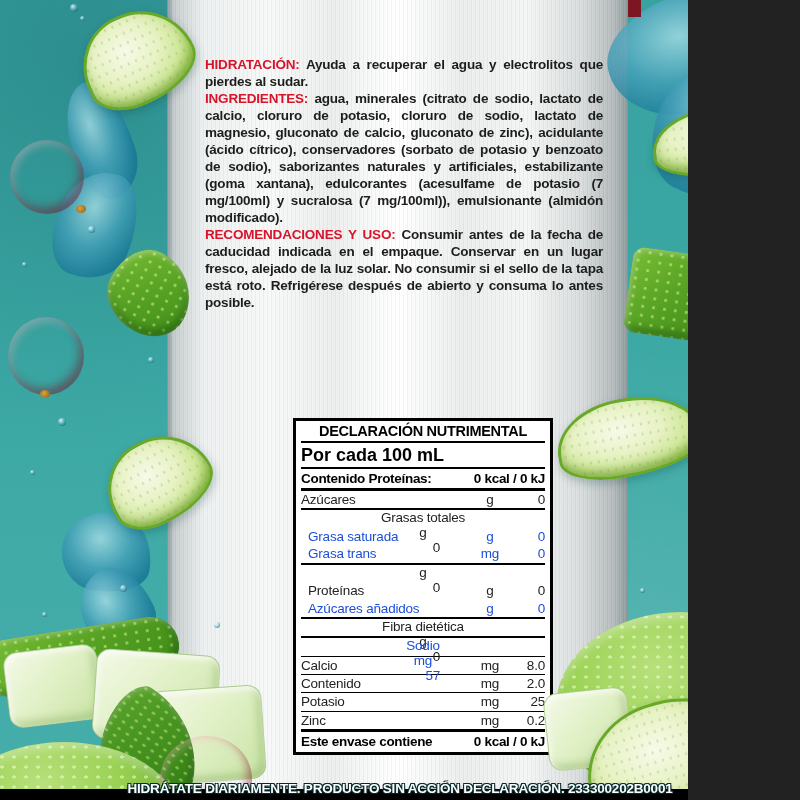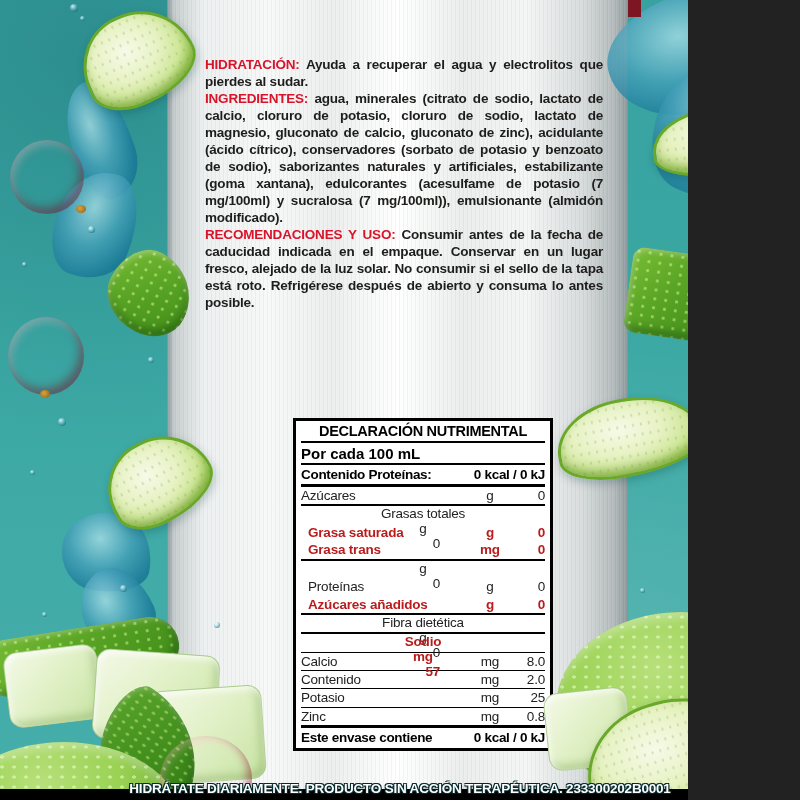--- a/index.html
+++ b/index.html
@@ -17,30 +17,30 @@
   
   .copy{position:absolute;left:205px;top:56px;width:398px;z-index:2;color:#1d1d1b;}
   .copy p{margin:0;text-align:justify;font-size:13.5px;line-height:17px;font-weight:700;letter-spacing:-.2px;}
   .copy p + p{}
   .hd{color:#d8142b;font-weight:800;}
   
   .ntable{position:absolute;left:265px;top:418px;width:260px;z-index:2;background:#fff;
           border:3px solid #000;box-sizing:border-box;padding:0 5px 2px 5px;color:#222;margin-left:28px;}
   .nt-title{font-size:14.5px;font-weight:800;text-align:center;letter-spacing:-.3px;color:#000;
             padding:2px 0 2px 0;border-bottom:2px solid #000;}
-  .nt-serving{font-size:15px;font-weight:800;color:#000;padding:2px 0 1px 0;border-bottom:2px solid #000;}
+  .nt-serving{font-size:18px;font-weight:800;color:#000;padding:2px 0 1px 0;border-bottom:2px solid #000;}
   .nt-energy{display:flex;justify-content:space-between;font-size:13.5px;font-weight:800;color:#000;
              padding:2px 0 2px 0;border-bottom:3px solid #000;letter-spacing:-.3px;}
   .nr{display:flex;align-items:center;font-size:13.5px;height:17.4px;letter-spacing:-.2px;}
   .nr .lbl{flex:1;white-space:nowrap;overflow:visible;}
   .nr .unit{width:42px;text-align:center;}
   .nr .val{width:34px;text-align:right;}
   .nr.b1{border-top:1px solid #000;}
   .nr.b2{border-top:2px solid #000;flex-direction:column;}
-  .nr.bold{font-weight:700;color:#b91c1c;}
+  .nr.bold{font-weight:400;color:#1d4ed8;}
   .nr .ind{padding-left:7px;}
   .cond-t{display:inline-block;transform:scaleX(.8);transform-origin:left center;}
   .nt-footer{display:flex;justify-content:space-between;font-size:13.5px;font-weight:800;color:#000;
              border-top:3px solid #000;padding:2px 0 1px 0;letter-spacing:-.3px;}
   
   .dec{position:absolute;}
   .lychee{border-radius:50%;z-index:3;
     background-image:
       radial-gradient(circle, rgba(255,160,175,.55) 1px, transparent 1.6px),
       radial-gradient(circle, rgba(120,10,35,.5) 1.3px, transparent 1.9px),
@@ -216,21 +216,21 @@
         <span class="val">2.0</span>
       </div>
     <div class="nr b1">
         <span class="lbl">Potasio</span>
         <span class="unit">mg</span>
         <span class="val">25</span>
       </div>
     <div class="nr b1">
         <span class="lbl">Zinc</span>
         <span class="unit">mg</span>
-        <span class="val">0.8</span>
+        <span class="val">0.2</span>
       </div>
     <div class="nt-footer">
       <span>Este envase contiene</span>
       <span>0 kcal / 0 kJ</span>
     </div>
   </div>
 
   <div class="dec aloe-chunk" style="left:-20px;top:628px;width:200px;height:58px;transform:rotate(-9deg);z-index:4;border-radius:30px;"></div>
   <div class="dec aloe-cube" style="left:6px;top:648px;width:92px;height:74px;transform:rotate(-7deg);"></div>
   <div class="dec aloe-cube" style="left:94px;top:652px;width:122px;height:88px;transform:rotate(4deg);"></div>
@@ -241,15 +241,15 @@
 
   <div class="dec aloe-round" style="left:556px;top:612px;width:250px;height:190px;"></div>
   <div class="dec lychee" style="left:752px;top:660px;width:70px;height:84px;z-index:5;"></div>
   <div class="dec lychee" style="left:682px;top:692px;width:100px;height:95px;z-index:5;"></div>
   <div class="dec aloe-cube" style="left:546px;top:690px;width:82px;height:76px;transform:rotate(-6deg);z-index:5;"></div>
   <div class="dec aloe-slice" style="left:584px;top:700px;width:168px;height:112px;transform:rotate(-16deg);z-index:5;"></div>
   <div class="dec aloe-slice" style="left:700px;top:728px;width:132px;height:92px;transform:rotate(9deg);z-index:5;"></div>
   <div class="dec leaf-dark" style="left:766px;top:688px;width:44px;height:118px;transform:rotate(-8deg);z-index:5;"></div>
 
   <div class="bottom-bar"></div>
-  <div class="footer-line">HIDRÁTATE DIARIAMENTE. PRODUCTO SIN ACCIÓN TERAPÉUTICA. 233300202B0001</div>
+  <div class="footer-line">HIDRÁTATE DIARIAMENTE. PRODUCTO SIN ACCIÓN DECLARACIÓN. 233300202B0001</div>
 
 </div>
 
 </body></html>

